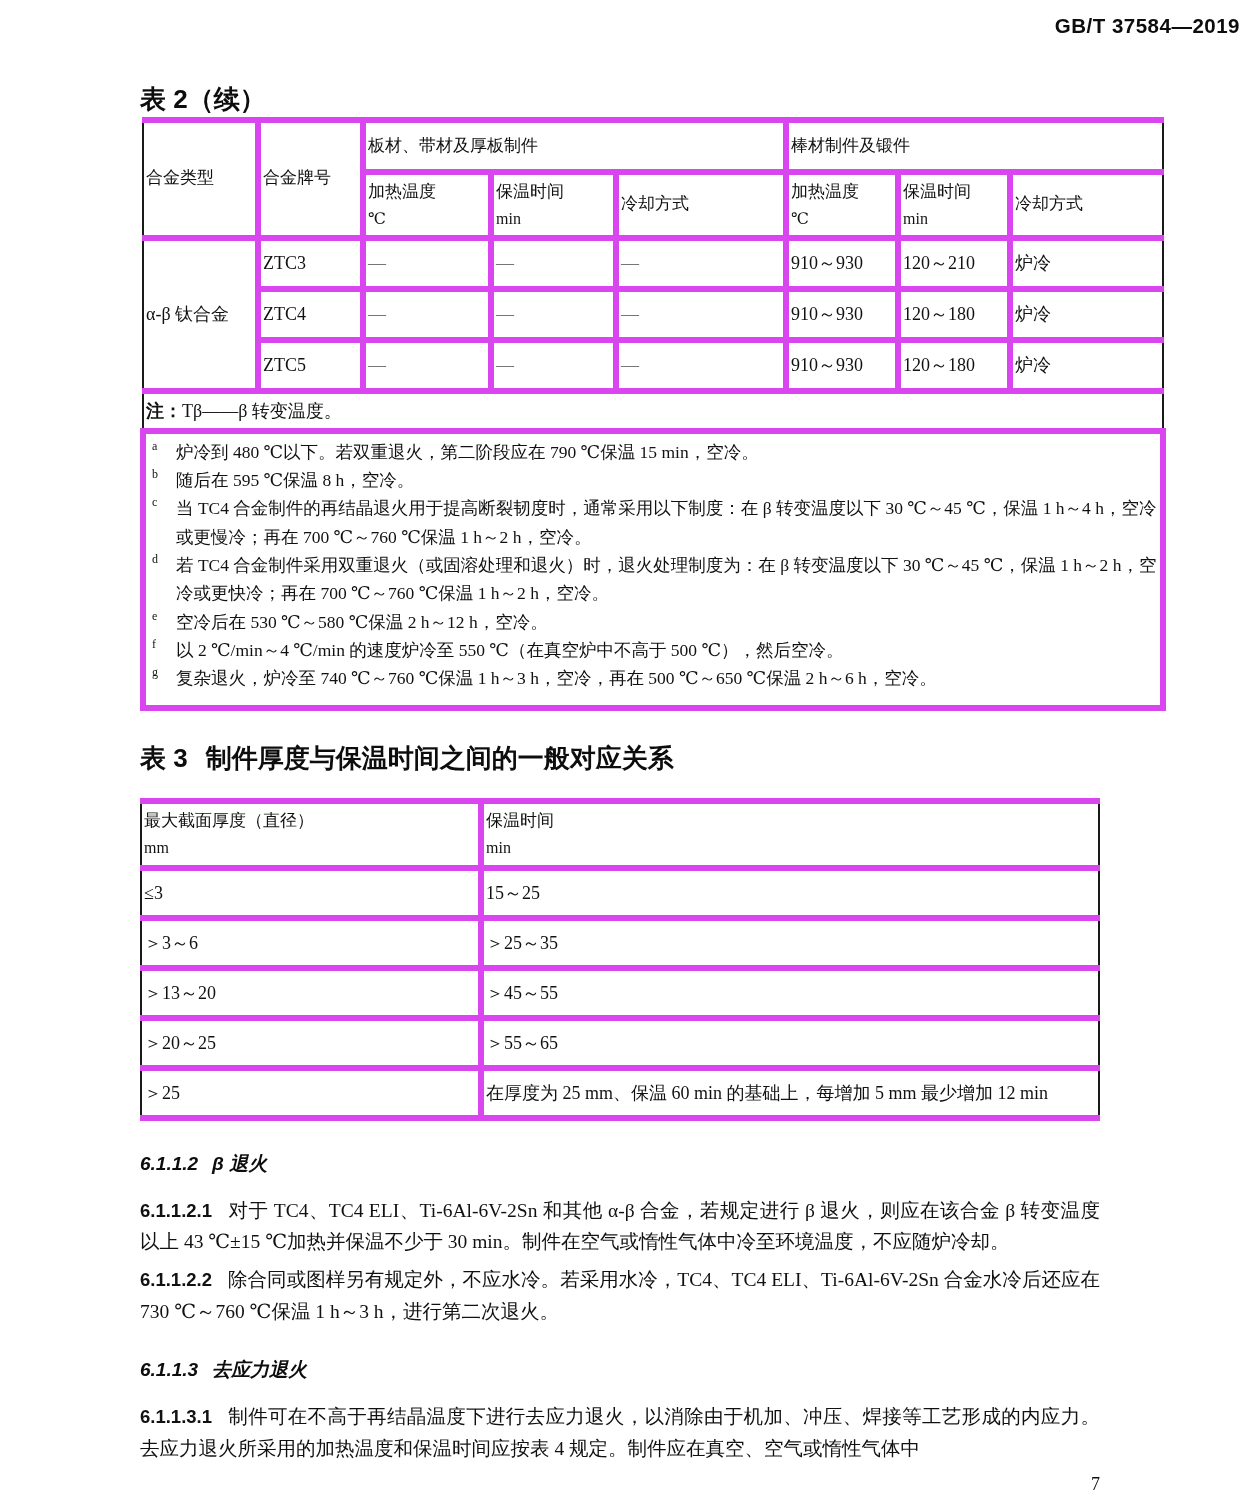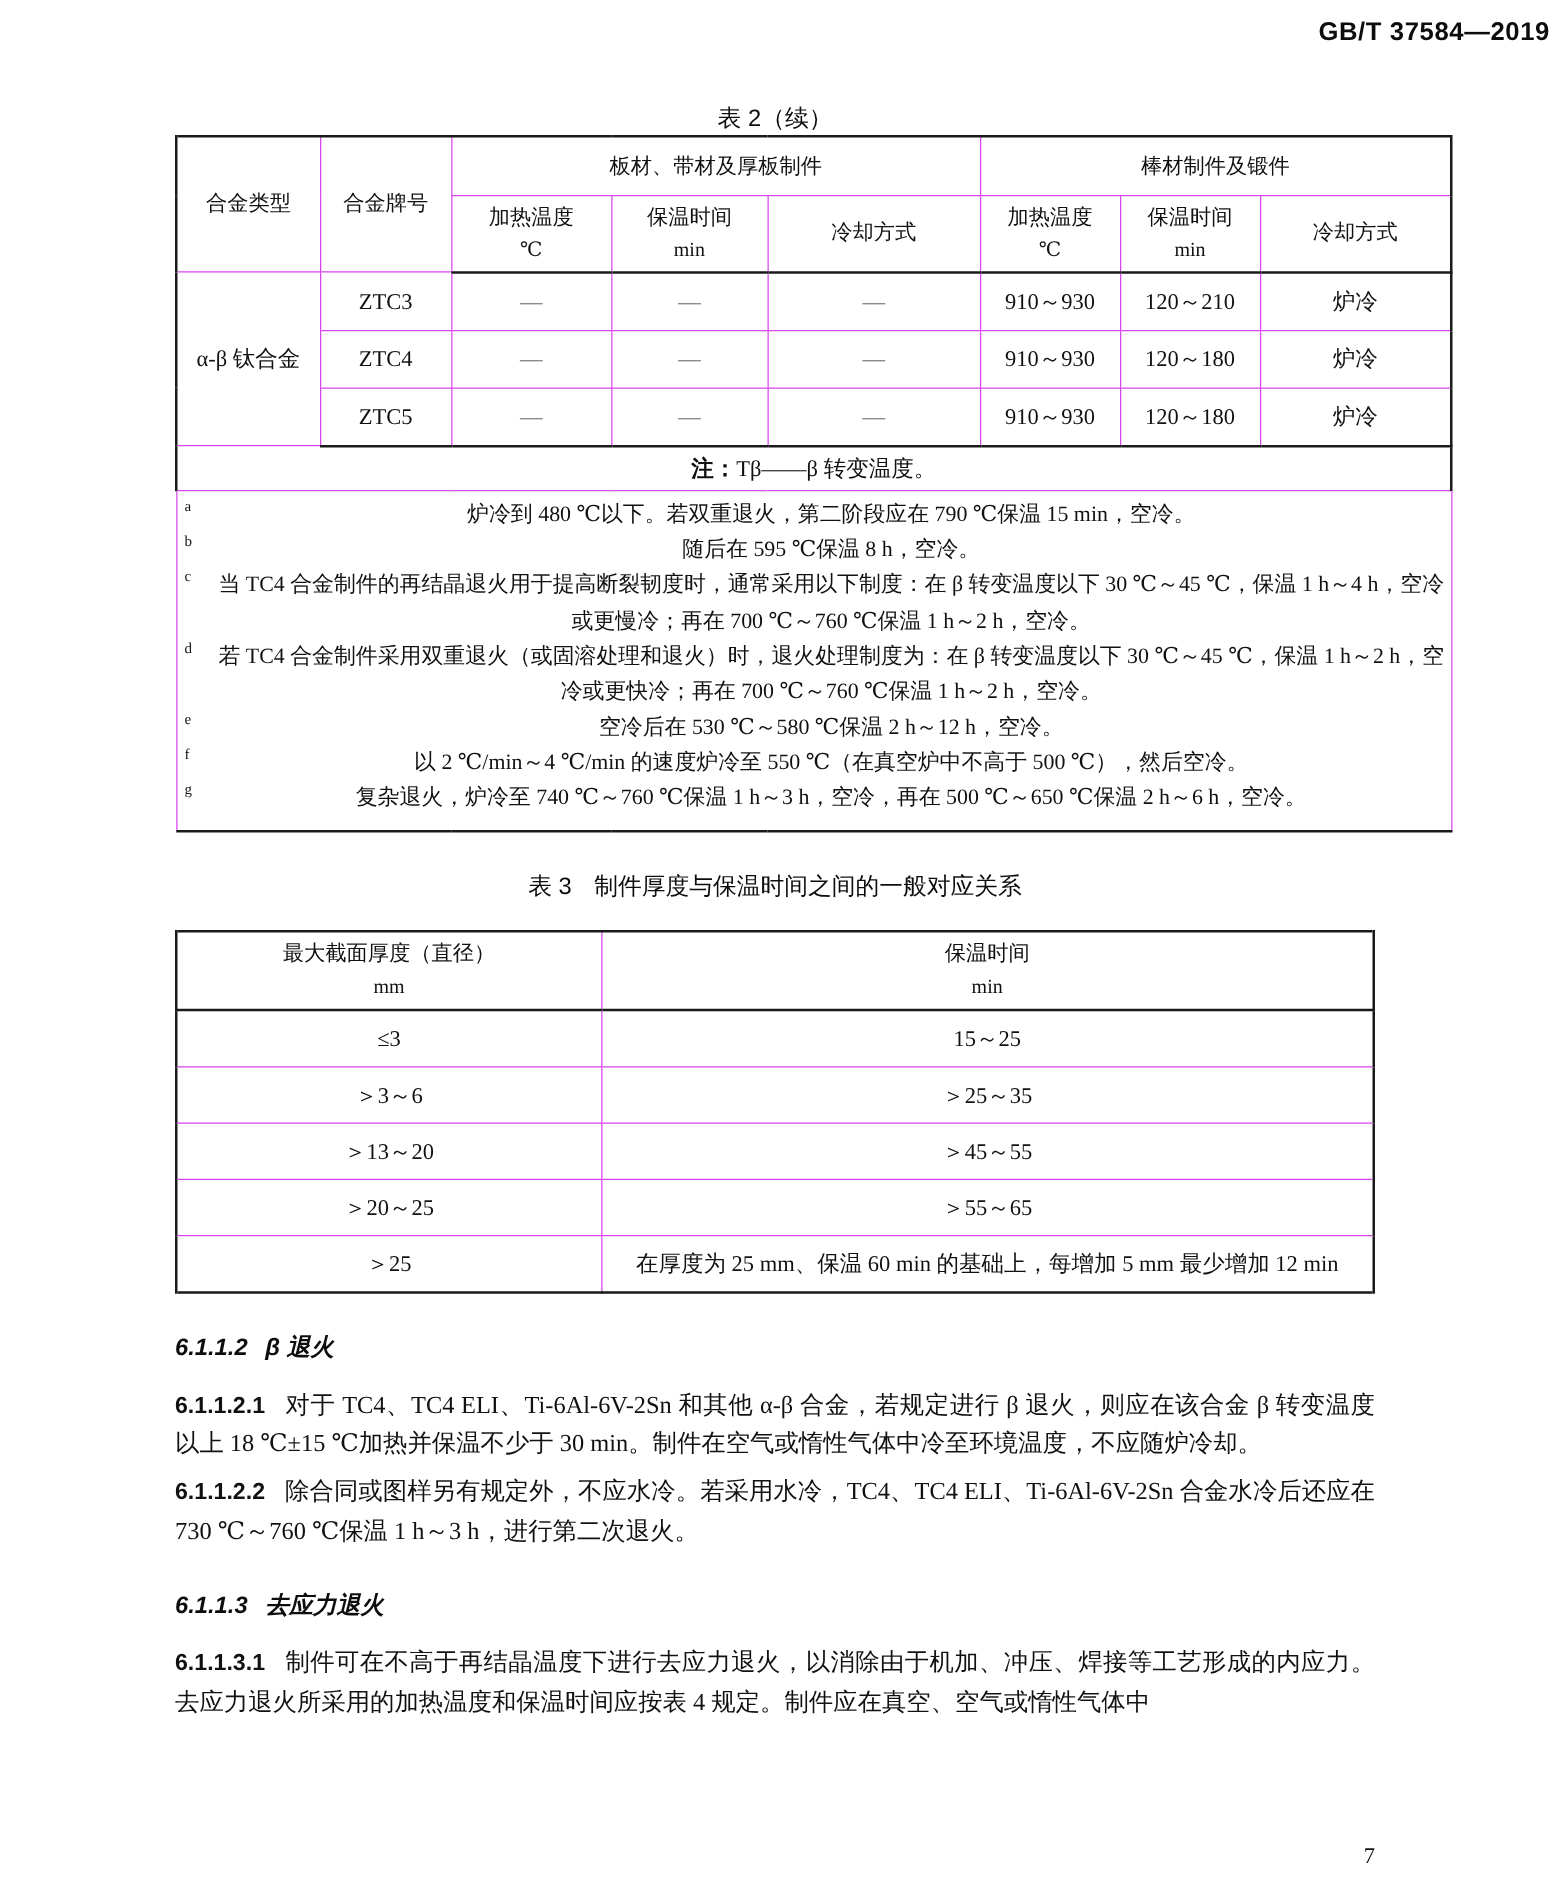--- a/index.html
+++ b/index.html
@@ -39,40 +39,38 @@
 
   
   .content {
     position: absolute;
     left: 140px;
     top: 0;
     width: 960px;
   }
 
   .table-caption {
-    text-align: center;
     font-family: "Liberation Sans", "DejaVu Sans", sans-serif;
-    font-weight: normal;
-    font-size: 19px;
+    font-weight: bold;
+    font-size: 26px;
     color: #0d0d0d;
   }
   .cap-t2 { margin-top: 82px; }
   .cap-t3 { margin-top: 30px; margin-bottom: 22px; }
   .cap-t3 .cap-gap { display: inline-block; width: 18px; }
 
   
   table.std {
     border-collapse: collapse;
     width: 960px;
     table-layout: fixed;
     font-size: 17px;
   }
   table.std td, table.std th {
-    border: 1px solid #d946ef;
-    text-align: center;
+    border: 6px solid #d946ef;
     vertical-align: middle;
     font-weight: normal;
     padding: 4px 2px;
     line-height: 1.45;
   }
   
   table.std { border-top: 2.4px solid #1a1a1a; border-bottom: 2.4px solid #1a1a1a; }
   table.std tr.head-last td, table.std tr.head-last th { border-bottom: 2.4px solid #1a1a1a; }
   table.std td.lft { border-left: 2.4px solid #1a1a1a; }
   table.std td.rgt { border-right: 2.4px solid #1a1a1a; }
@@ -311,21 +309,21 @@
           <td class="rgt longtxt">在厚度为 25 mm、保温 60 min 的基础上，每增加 5 mm 最少增加 12 min</td>
         </tr>
       </tbody>
     </table>
 
     <h3 class="sec">
       <span class="num">6.1.1.2</span><span class="gap"></span><span>β 退火</span>
     </h3>
 
     <p class="para">
-      <span class="pnum">6.1.1.2.1</span><span class="pgap"></span><span>对于 TC4、TC4 ELI、Ti-6Al-6V-2Sn 和其他 α-β 合金，若规定进行 β 退火，则应在该合金 β 转变温度以上 18 ℃±15 ℃加热并保温不少于 30 min。制件在空气或惰性气体中冷至环境温度，不应随炉冷却。</span>
+      <span class="pnum">6.1.1.2.1</span><span class="pgap"></span><span>对于 TC4、TC4 ELI、Ti-6Al-6V-2Sn 和其他 α-β 合金，若规定进行 β 退火，则应在该合金 β 转变温度以上 43 ℃±15 ℃加热并保温不少于 30 min。制件在空气或惰性气体中冷至环境温度，不应随炉冷却。</span>
     </p>
 
     <p class="para">
       <span class="pnum">6.1.1.2.2</span><span class="pgap"></span><span>除合同或图样另有规定外，不应水冷。若采用水冷，TC4、TC4 ELI、Ti-6Al-6V-2Sn 合金水冷后还应在 730 ℃～760 ℃保温 1 h～3 h，进行第二次退火。</span>
     </p>
 
     <h3 class="sec">
       <span class="num">6.1.1.3</span><span class="gap"></span><span>去应力退火</span>
     </h3>
 

